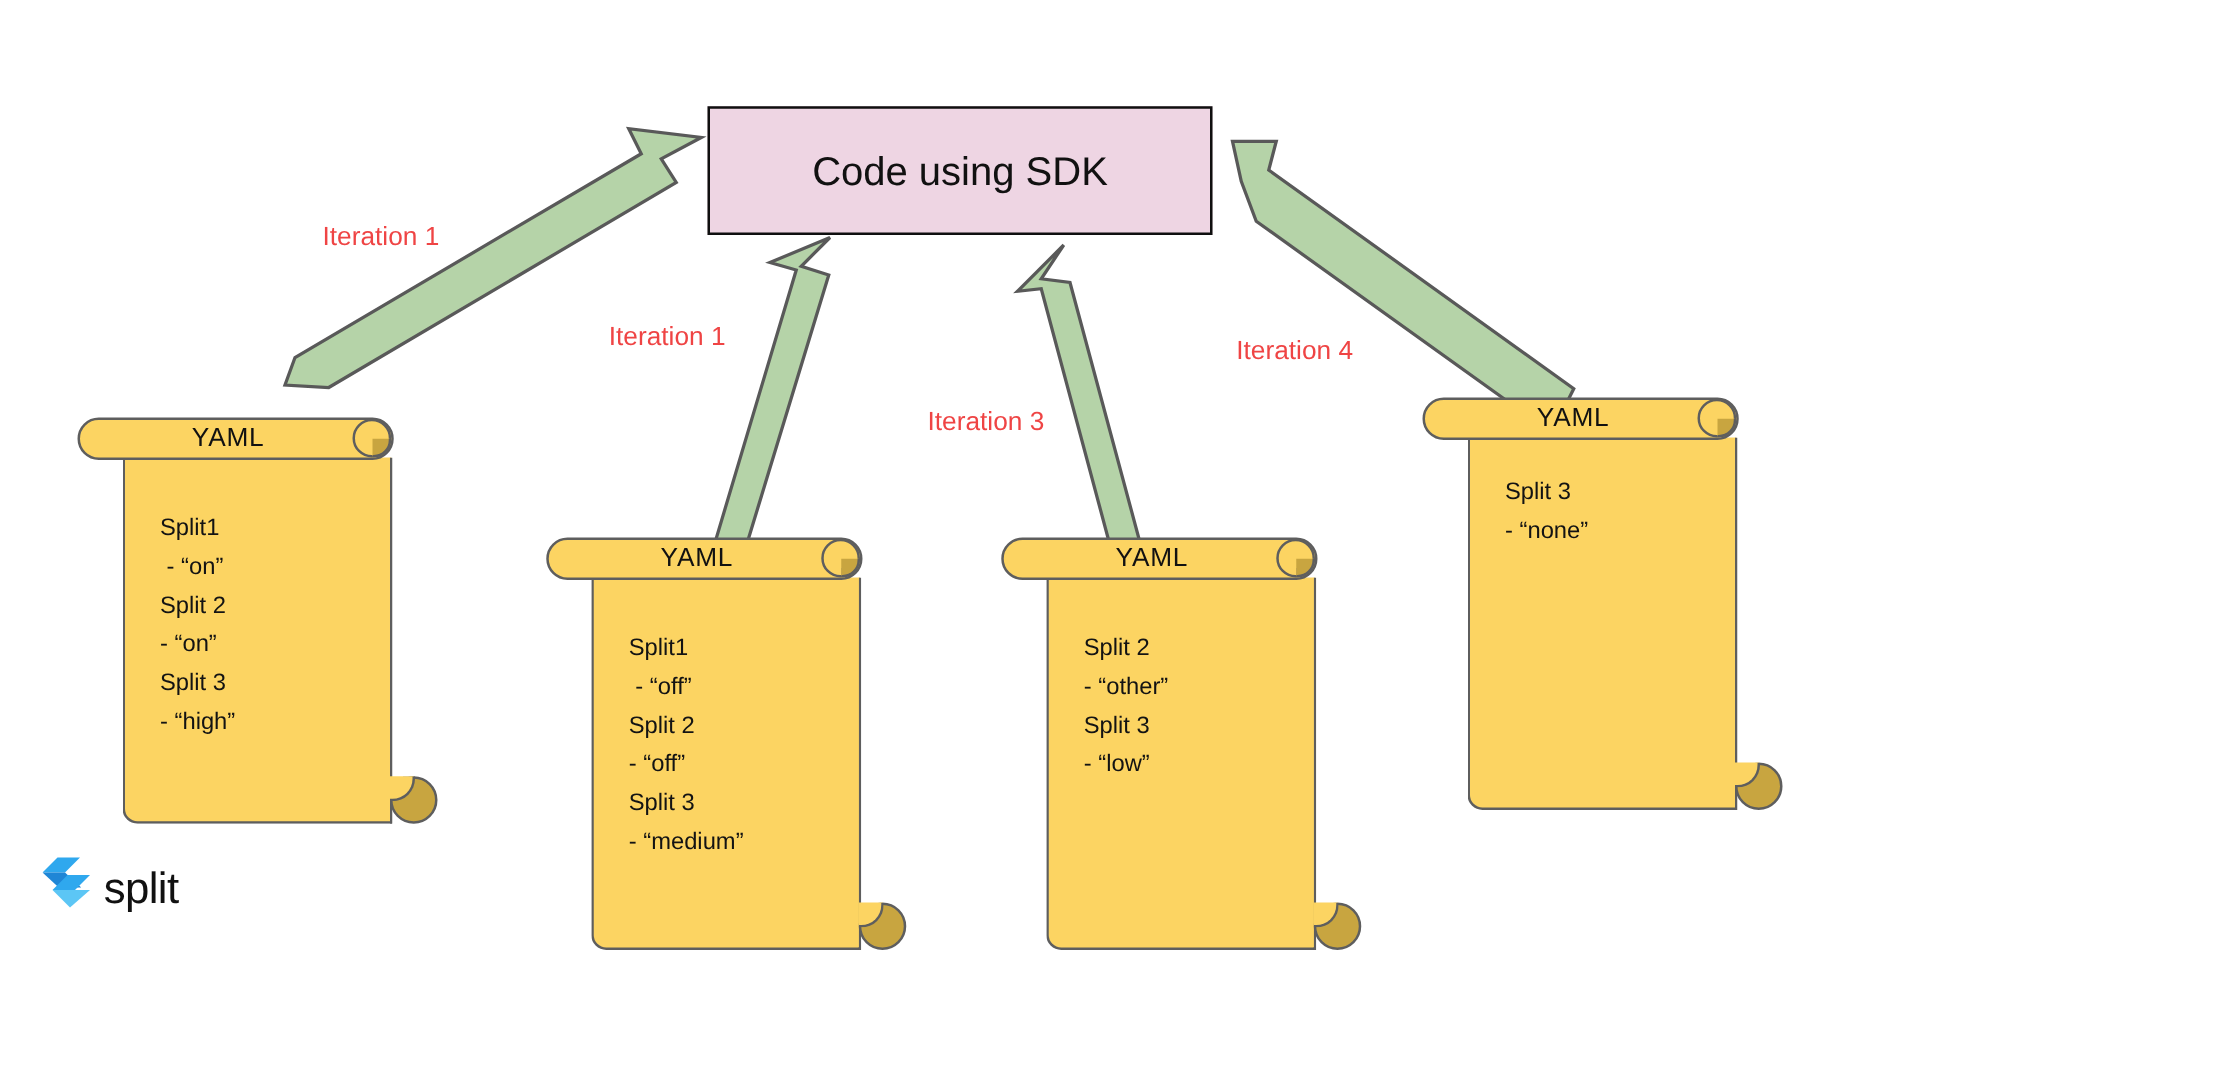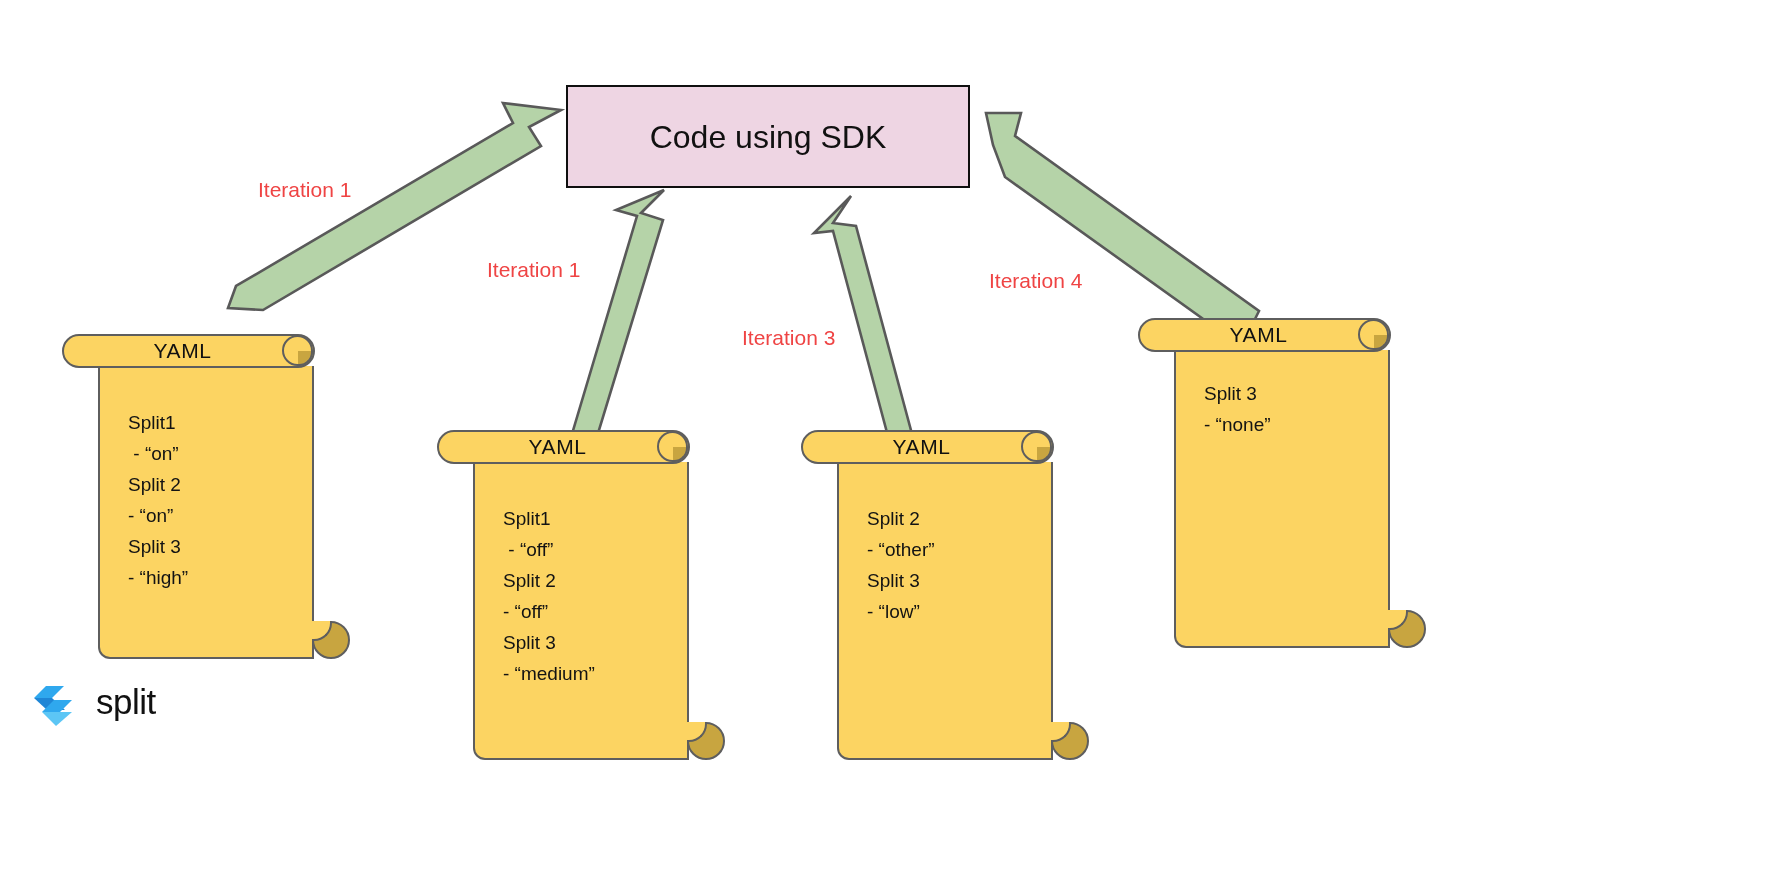--- a/index.html
+++ b/index.html
@@ -168,22 +168,22 @@
     white-space: pre;
     z-index: 5;
   }
 
   
   .logo {
     position: absolute;
     left: 34px;
     top: 684px;
     display: flex;
-    align-items: flex-start;
-    gap: 22px;
+    align-items: flex-end;
+    gap: 9px;
   }
   .logo-word {
     font-size: 35px;
     line-height: 35px;
     color: #111111;
     letter-spacing: -0.5px;
   }
 </style>
 </head>
 <body>

